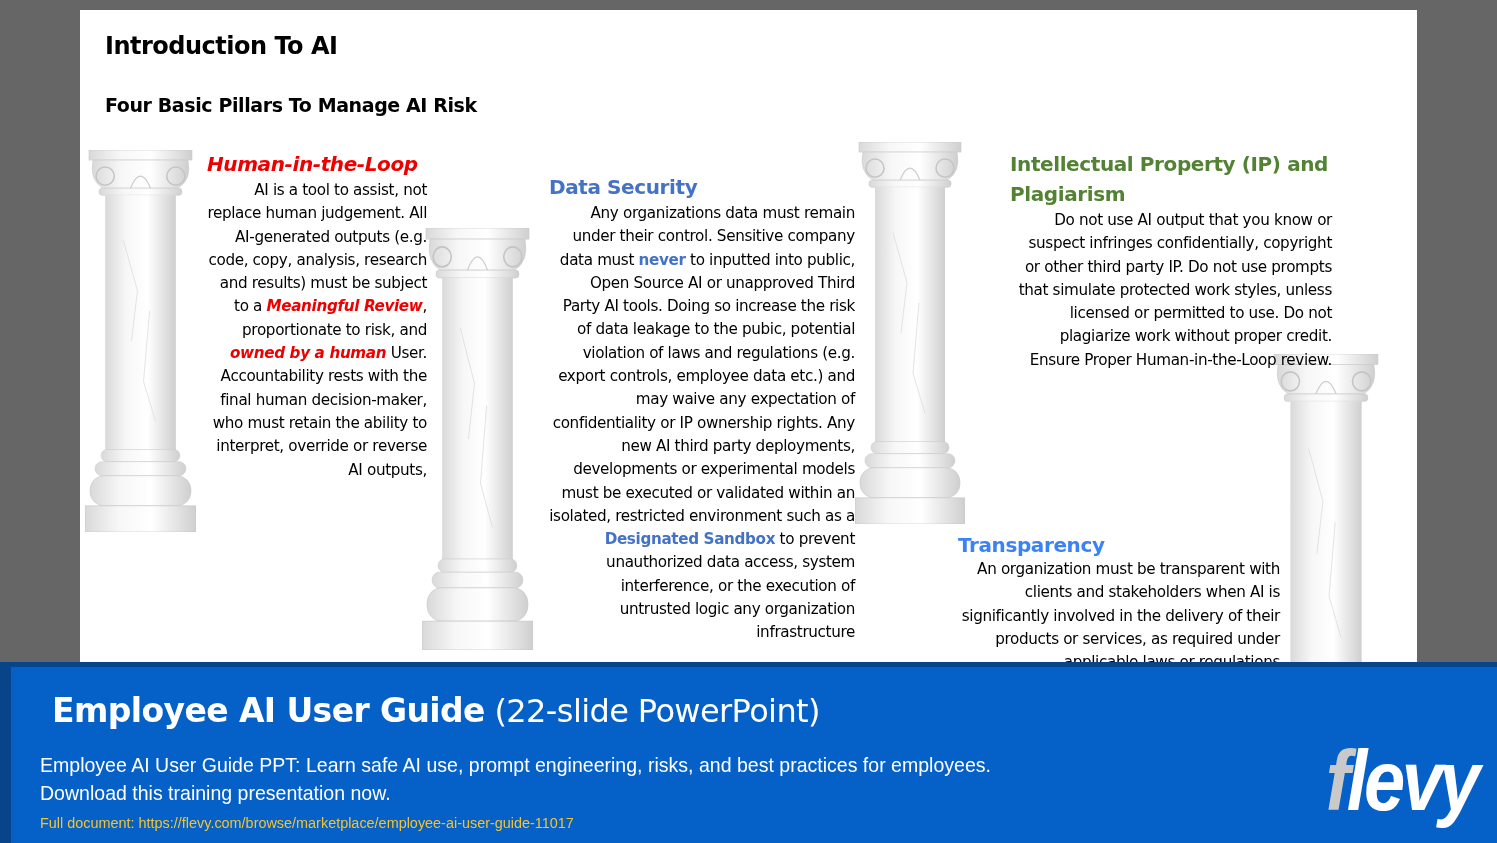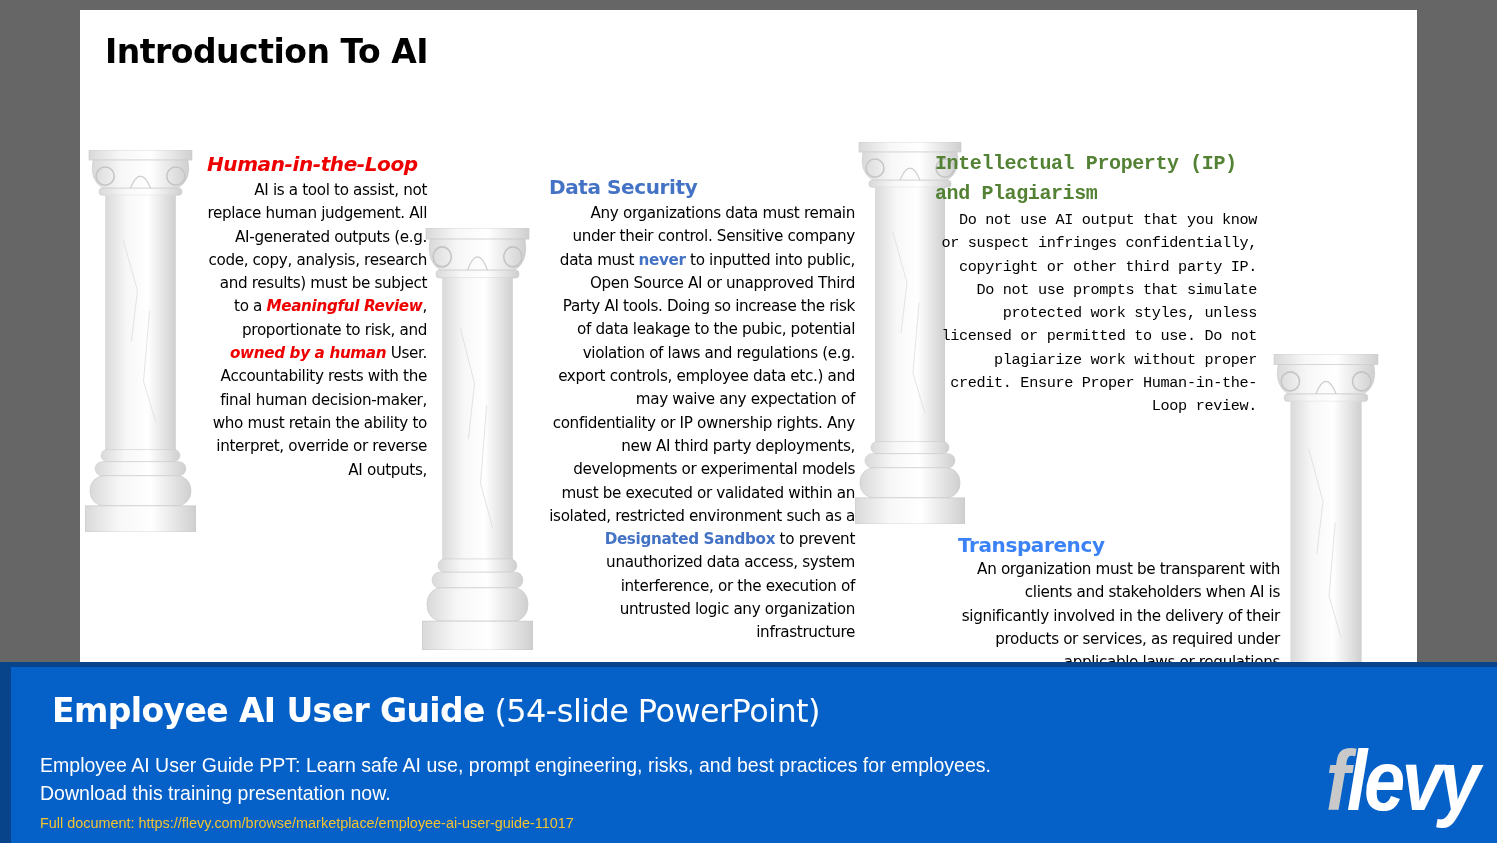--- a/index.html
+++ b/index.html
@@ -8,21 +8,21 @@
     background: #666666;
     font-family: "Liberation Sans", sans-serif;
   }
   .slide {
     position: absolute; left: 80px; top: 10px; width: 1337px; height: 660px;
     background: #ffffff; overflow: hidden;
   }
   .slide-title {
     position: absolute; left: 25px; top: 22px; margin: 0;
     font-family: "DejaVu Sans", sans-serif; font-weight: bold;
-    font-size: 33px; color: #000; letter-spacing: -0.5px;
+    font-size: 24px; color: #000; letter-spacing: -0.5px;
   }
   .slide-subtitle {
     position: absolute; left: 25px; top: 84px; margin: 0;
     font-family: "DejaVu Sans", sans-serif; font-weight: bold;
     font-size: 19px; color: #000; letter-spacing: -0.4px;
   }
   .pillar { position: absolute; }
   .pillar svg { display: block; width: 100%; height: 100%; }
   .pillar-text {
     position: absolute;
@@ -94,20 +94,21 @@
       <rect x="16" y="298" width="78" height="12" rx="6" fill="url(#marble)" stroke="#cccccc" stroke-width="0.6"></rect>
       <rect x="10" y="310" width="90" height="14" rx="7" fill="url(#marble)" stroke="#cccccc" stroke-width="0.6"></rect>
       <rect x="5" y="324" width="100" height="30" rx="14" fill="url(#marble)" stroke="#c8c8c8" stroke-width="0.6"></rect>
       <rect x="0" y="354" width="110" height="26" fill="url(#marble)" stroke="#c4c4c4" stroke-width="0.6"></rect>
     </symbol>
   </defs>
 </svg>
 
 <div class="slide">
   <h1 class="slide-title">Introduction To AI</h1>
+  <h2 class="slide-subtitle">Four Basic Pillars To Manage AI Risk</h2>
 
   <div class="pillar" style="left:5px; top:140px; width:111px; height:382px;">
     <svg>
         <use href="#column"></use>
       </svg>
   </div>
   <div class="pillar" style="left:342px; top:218px; width:111px; height:422px;">
     <svg>
         <use href="#column"></use>
       </svg>
@@ -126,32 +127,32 @@
   <div class="pillar-text" style="left:127px; top:139px; width:220px;">
     <h3 class="red">Human-in-the-Loop</h3>
     <p><span>AI is a tool to assist, not replace human judgement. All AI-generated outputs (e.g. code, copy, analysis, research and results) must be subject to a </span><span class="hl red">Meaningful Review</span><span>, proportionate to risk, and </span><span class="hl red">owned by a human</span><span> User. Accountability rests with the final human decision-maker, who must retain the ability to interpret, override or reverse AI outputs,</span></p>
   </div>
 
   <div class="pillar-text" style="left:469px; top:162px; width:306px;">
     <h3 class="blue">Data Security</h3>
     <p><span>Any organizations data must remain under their control.  Sensitive company data must </span><span class="hl blue">never</span><span> to inputted into public, Open Source AI or unapproved Third Party AI tools.  Doing so increase the risk of data leakage to the pubic, potential violation of laws and regulations (e.g. export controls, employee data etc.) and may waive any expectation of confidentiality or IP ownership rights.  Any new AI third party deployments, developments or experimental models must be executed or validated within an isolated, restricted environment such as a </span><span class="hl blue">Designated Sandbox</span><span> to prevent unauthorized data access, system interference, or the execution of untrusted logic any organization infrastructure</span></p>
   </div>
 
-  <div class="pillar-text" style="left:855px; top:139px; width:322px;font-family:Liberation Mono, monospace;">
+  <div class="pillar-text" style="left:930px; top:139px; width:322px;">
     <h3 class="green">Intellectual Property (IP) and Plagiarism</h3>
     <p>Do not use AI output that you know or suspect infringes confidentially, copyright or other third party IP.  Do not use prompts that simulate protected work styles, unless licensed or permitted to use.  Do not plagiarize work without proper credit.  Ensure Proper Human-in-the-Loop review.</p>
   </div>
 
   <div class="pillar-text" style="left:878px; top:522px; width:322px;">
     <h3 class="purple" style="line-height:26px;">Transparency</h3>
     <p>An organization must be transparent with clients and stakeholders when AI is significantly involved in the delivery of their products or services, as required under applicable laws or regulations</p>
   </div>
 </div>
 
 <div class="footer">
-  <div class="footer-title"><b>Employee AI User Guide</b><span class="light"> (54-slide PowerPoint)</span></div>
+  <div class="footer-title"><b>Employee AI User Guide</b><span class="light"> (22-slide PowerPoint)</span></div>
   <div class="footer-desc">
     <div>Employee AI User Guide PPT: Learn safe AI use, prompt engineering, risks, and best practices for employees.</div>
     <div>Download this training presentation now.</div>
   </div>
   <a class="footer-link">Full document: https://flevy.com/browse/marketplace/employee-ai-user-guide-11017</a>
   <div class="logo"><span class="f">f</span><span>levy</span></div>
 </div>
 
 </body></html>

